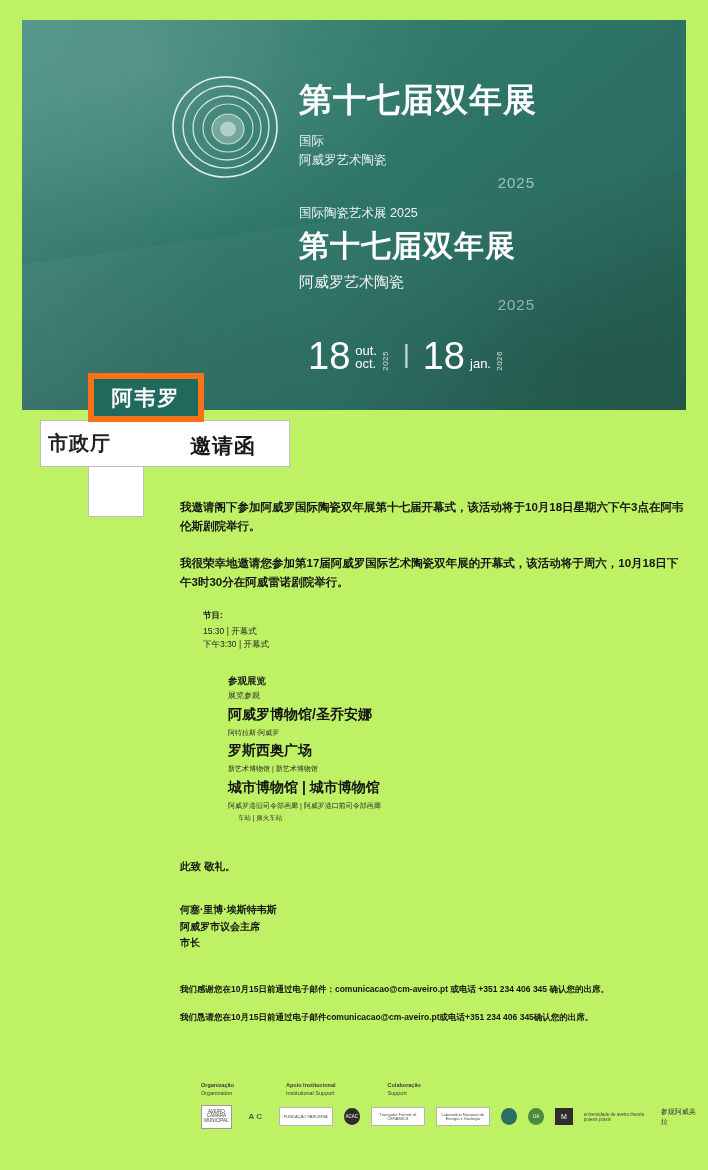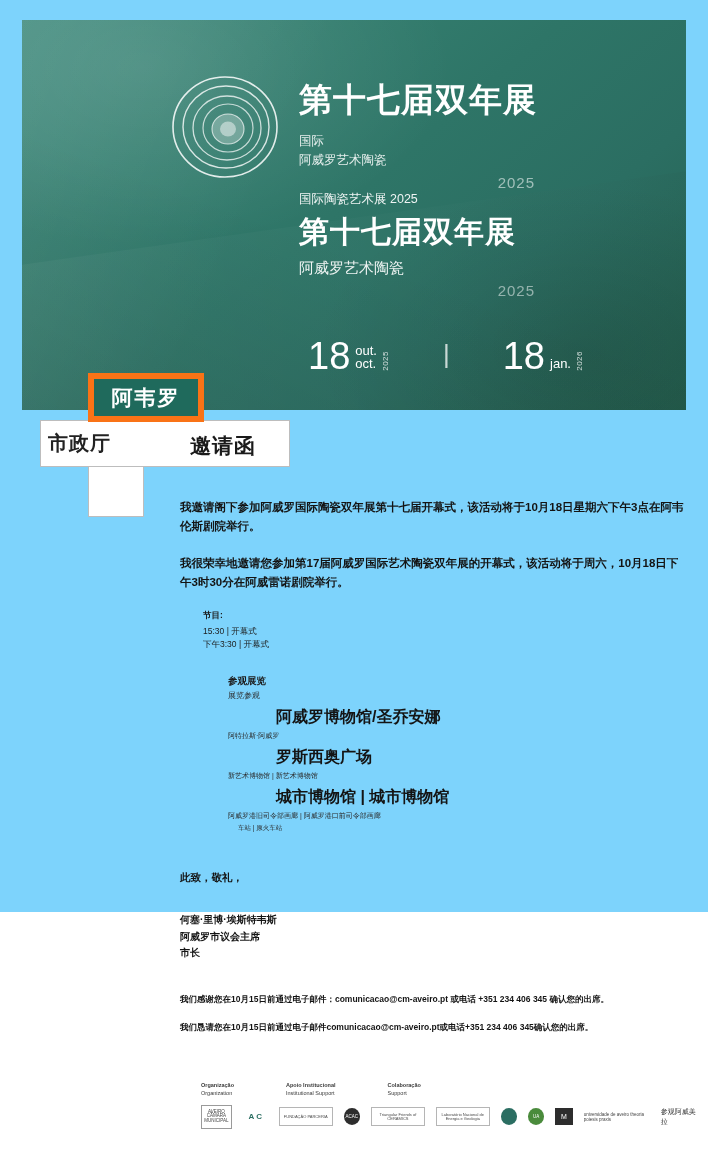--- a/index.html
+++ b/index.html
@@ -9,22 +9,22 @@
   }
   body {
     width: 708px;
     height: 1170px;
     font-family: "Liberation Sans", sans-serif;
     overflow: hidden;
   }
   .page {
     position: relative;
     width: 708px;
-    height: 912px;
-    background: #7dd3fc;
+    height: 1170px;
+    background: #bef264;
   }
   
   .hero {
     position: absolute;
     left: 22px;
     top: 20px;
     width: 664px;
     height: 390px;
     background:
       radial-gradient(ellipse 520px 300px at 18% 12%, rgba(255,255,255,0.10) 0%, rgba(255,255,255,0) 60%),
@@ -79,20 +79,21 @@
   }
   .hero-year1 {
     margin-top: 4px;
     text-align: right;
     font-size: 15px;
     color: rgba(255,255,255,0.55);
     letter-spacing: 1px;
     width: 236px;
   }
   .hero-sub2 {
+    margin-top: 14px;
     font-size: 12.5px;
     color: rgba(255,255,255,0.92);
   }
   .hero-title2 {
     margin-top: 4px;
     font-size: 30px;
     font-weight: 700;
     letter-spacing: 1px;
     color: #ffffff;
   }
@@ -109,21 +110,20 @@
     letter-spacing: 1px;
     width: 236px;
   }
   .dates {
     position: absolute;
     left: 286px;
     top: 318px;
     display: flex;
     align-items: flex-end;
     color: #ffffff;
-    gap: 40px;
   }
   .date-group {
     display: flex;
     align-items: flex-end;
   }
   .date-num {
     font-size: 38px;
     font-weight: 300;
     line-height: 0.95;
     letter-spacing: 0px;
@@ -246,25 +246,24 @@
     font-weight: 700;
     color: #1c1c1c;
     line-height: 1.7;
   }
   .v-sub {
     font-size: 8px;
     color: #2a2a2a;
     line-height: 1.7;
   }
   .v-strong {
-    font-size: 16px;
+    font-size: 14px;
     font-weight: 700;
     color: #141414;
     line-height: 1.7;
-    margin-left: 48px;
   }
   .v-small {
     font-size: 7px;
     color: #2a2a2a;
     line-height: 1.8;
   }
   .v-tiny {
     font-size: 6.5px;
     color: #2a2a2a;
     line-height: 1.9;
@@ -465,21 +464,21 @@
       <div class="v-strong">阿威罗博物馆/圣乔安娜</div>
       <div class="v-small">阿特拉斯·阿威罗</div>
       <div class="v-strong">罗斯西奥广场</div>
       <div class="v-small">新艺术博物馆 | 新艺术博物馆</div>
       <div class="v-strong">城市博物馆 | 城市博物馆</div>
       <div class="v-small">阿威罗港旧司令部画廊 | 阿威罗港口前司令部画廊</div>
       <div class="v-tiny">车站 | 原火车站</div>
     </div>
 
     <div class="closing">
-      <div>此致，敬礼，</div>
+      <div>此致 敬礼。</div>
     </div>
 
     <div class="sign">
       <div>何塞·里博·埃斯特韦斯</div>
       <div>阿威罗市议会主席</div>
       <div>市长</div>
     </div>
 
     <div class="rsvp">我们感谢您在10月15日前通过电子邮件：comunicacao@cm-aveiro.pt 或电话 +351 234 406 345 确认您的出席。</div>
     <div class="rsvp2">我们恳请您在10月15日前通过电子邮件comunicacao@cm-aveiro.pt或电话+351 234 406 345确认您的出席。</div>

